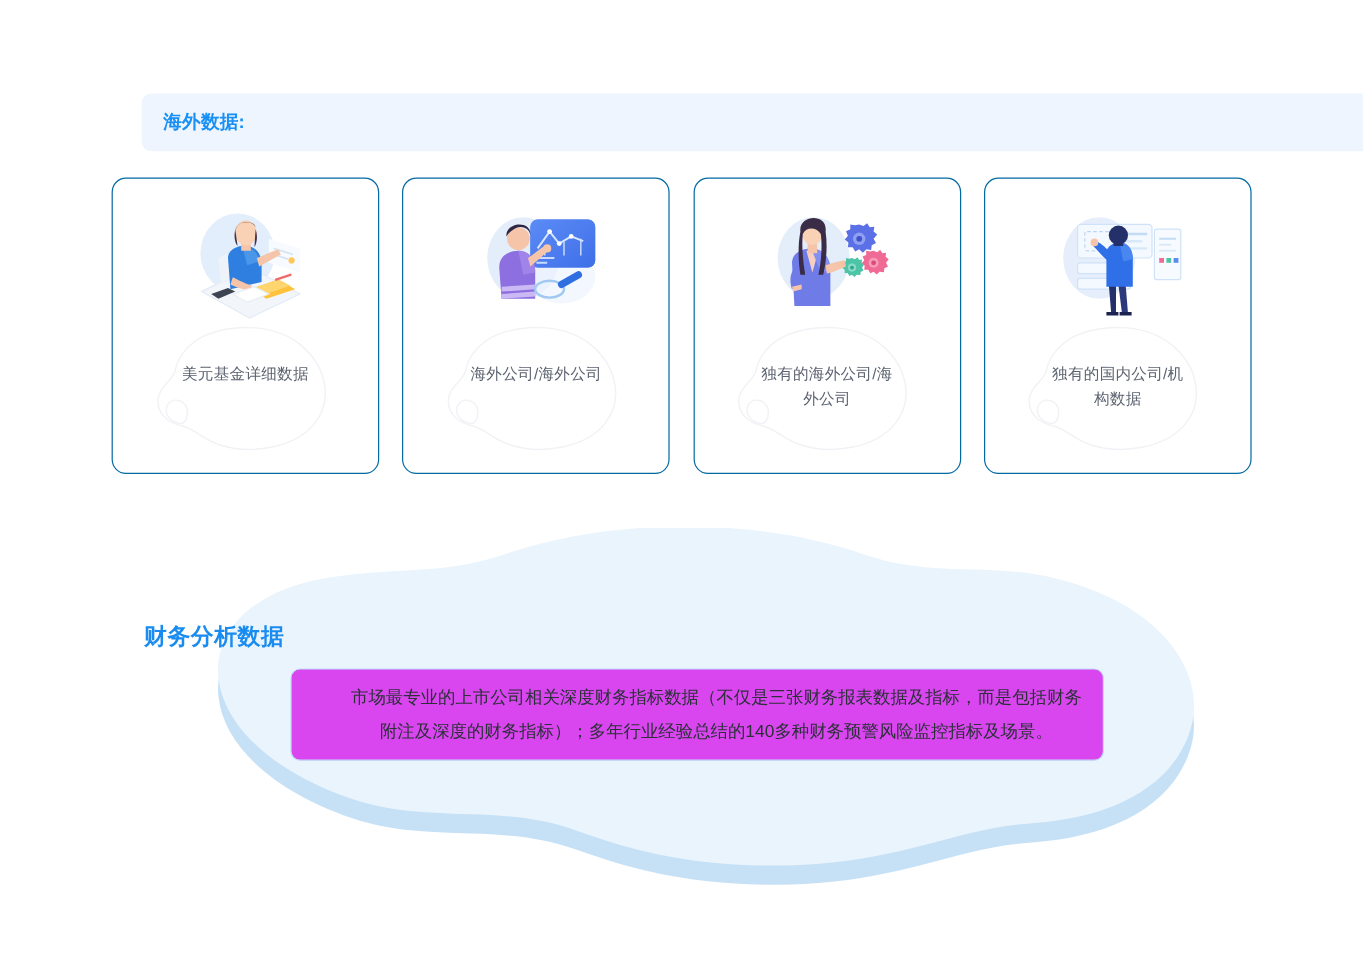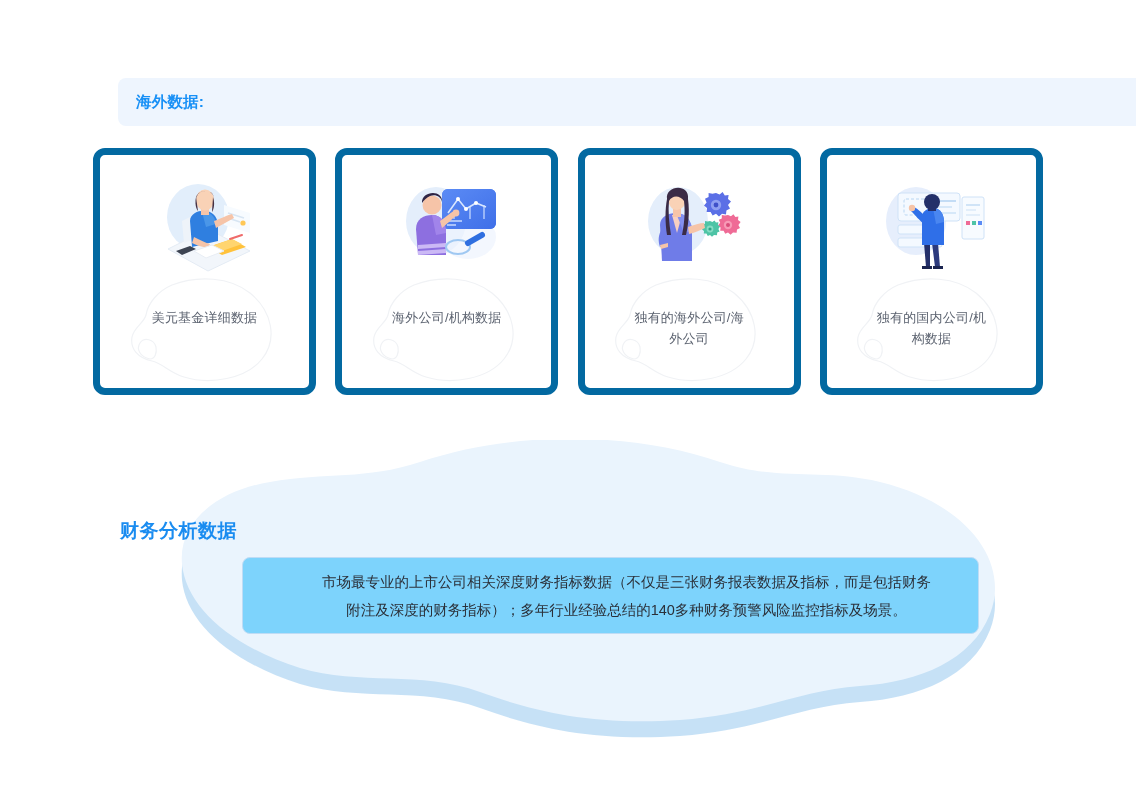--- a/index.html
+++ b/index.html
@@ -63,21 +63,21 @@
     top: 148px;
     width: 950px;
     height: 247px;
     display: flex;
     justify-content: space-between;
   }
   .card {
     width: 223px;
     height: 247px;
     background: #ffffff;
-    border: 7px solid #0369a1;
+    border: 1px solid #0369a1;
     border-radius: 12px;
     box-sizing: border-box;
     position: relative;
     overflow: hidden;
   }
   .card-illus {
     position: absolute;
     left: 50%;
     top: 22px;
     transform: translateX(-50%);
@@ -132,23 +132,23 @@
     text-align: left;
     color: #1a8cf0;
     font-size: 19px;
     font-weight: bold;
     letter-spacing: .5px;
   }
   .bottom-box {
     position: absolute;
     left: 122px;
     top: 117px;
-    width: 737px;
+    width: 678px;
     height: 77px;
-    background: #7dd3fc;
+    background: #d946ef;
     border: 1px solid #bfdcf5;
     border-radius: 8px;
     box-sizing: border-box;
     display: flex;
     align-items: center;
     justify-content: center;
     padding-left: 32px;
   }
   .bottom-text {
     width: 618px;
@@ -258,21 +258,21 @@
         <ellipse cx="70" cy="70" rx="12" ry="7" fill="none" stroke="#9fc8f2" stroke-width="2"></ellipse>
         <path d="M80 66 L94 58" stroke="#2f6fe0" stroke-width="6" stroke-linecap="round"></path>
       </svg>
     </div>
     <div class="card-blob">
       <svg viewBox="0 0 158 108">
         <path d="M46 8 C72 -2 104 0 124 16 C146 34 152 62 136 82 C120 102 84 108 58 100 C44 96 36 86 26 84 C12 81 4 72 6 60 C8 50 18 46 20 38 C22 26 32 14 46 8 Z" fill="#ffffff" stroke="#f0f2f5" stroke-width="1.2"></path>
         <path d="M24 82 C14 80 10 72 14 66 C18 60 28 62 30 70 C31 76 29 82 24 82 Z" fill="#ffffff" stroke="#f0f2f5" stroke-width="1.2"></path>
       </svg>
     </div>
-    <div class="card-label">海外公司/机构数据</div>
+    <div class="card-label">海外公司/海外公司</div>
   </div>
 
   <div class="card">
     <div class="card-illus">
       <svg viewBox="0 0 118 96">
         <ellipse cx="48" cy="44" rx="30" ry="34" fill="#e4eefb"></ellipse>
 
         <g transform="translate(86,28)">
           <path d="M0 -12 L3.6 -10.6 L6.6 -13 L8.8 -9.6 L12.6 -10 L12 -6 L15 -3.6 L12 0 L14 3.6 L10.4 5.4 L10 9.4 L6 8.8 L3 11.6 L0 8.8 L-3.4 10.6 L-5.4 7 L-9.4 7 L-9 3 L-12 0.6 L-9.4 -2.6 L-11 -6.2 L-7.4 -8 L-7.4 -12 L-3.6 -11.2 Z" fill="#5b6fe6"></path>
           <circle cx="0" cy="0" r="5.2" fill="#8fa0f2"></circle>

